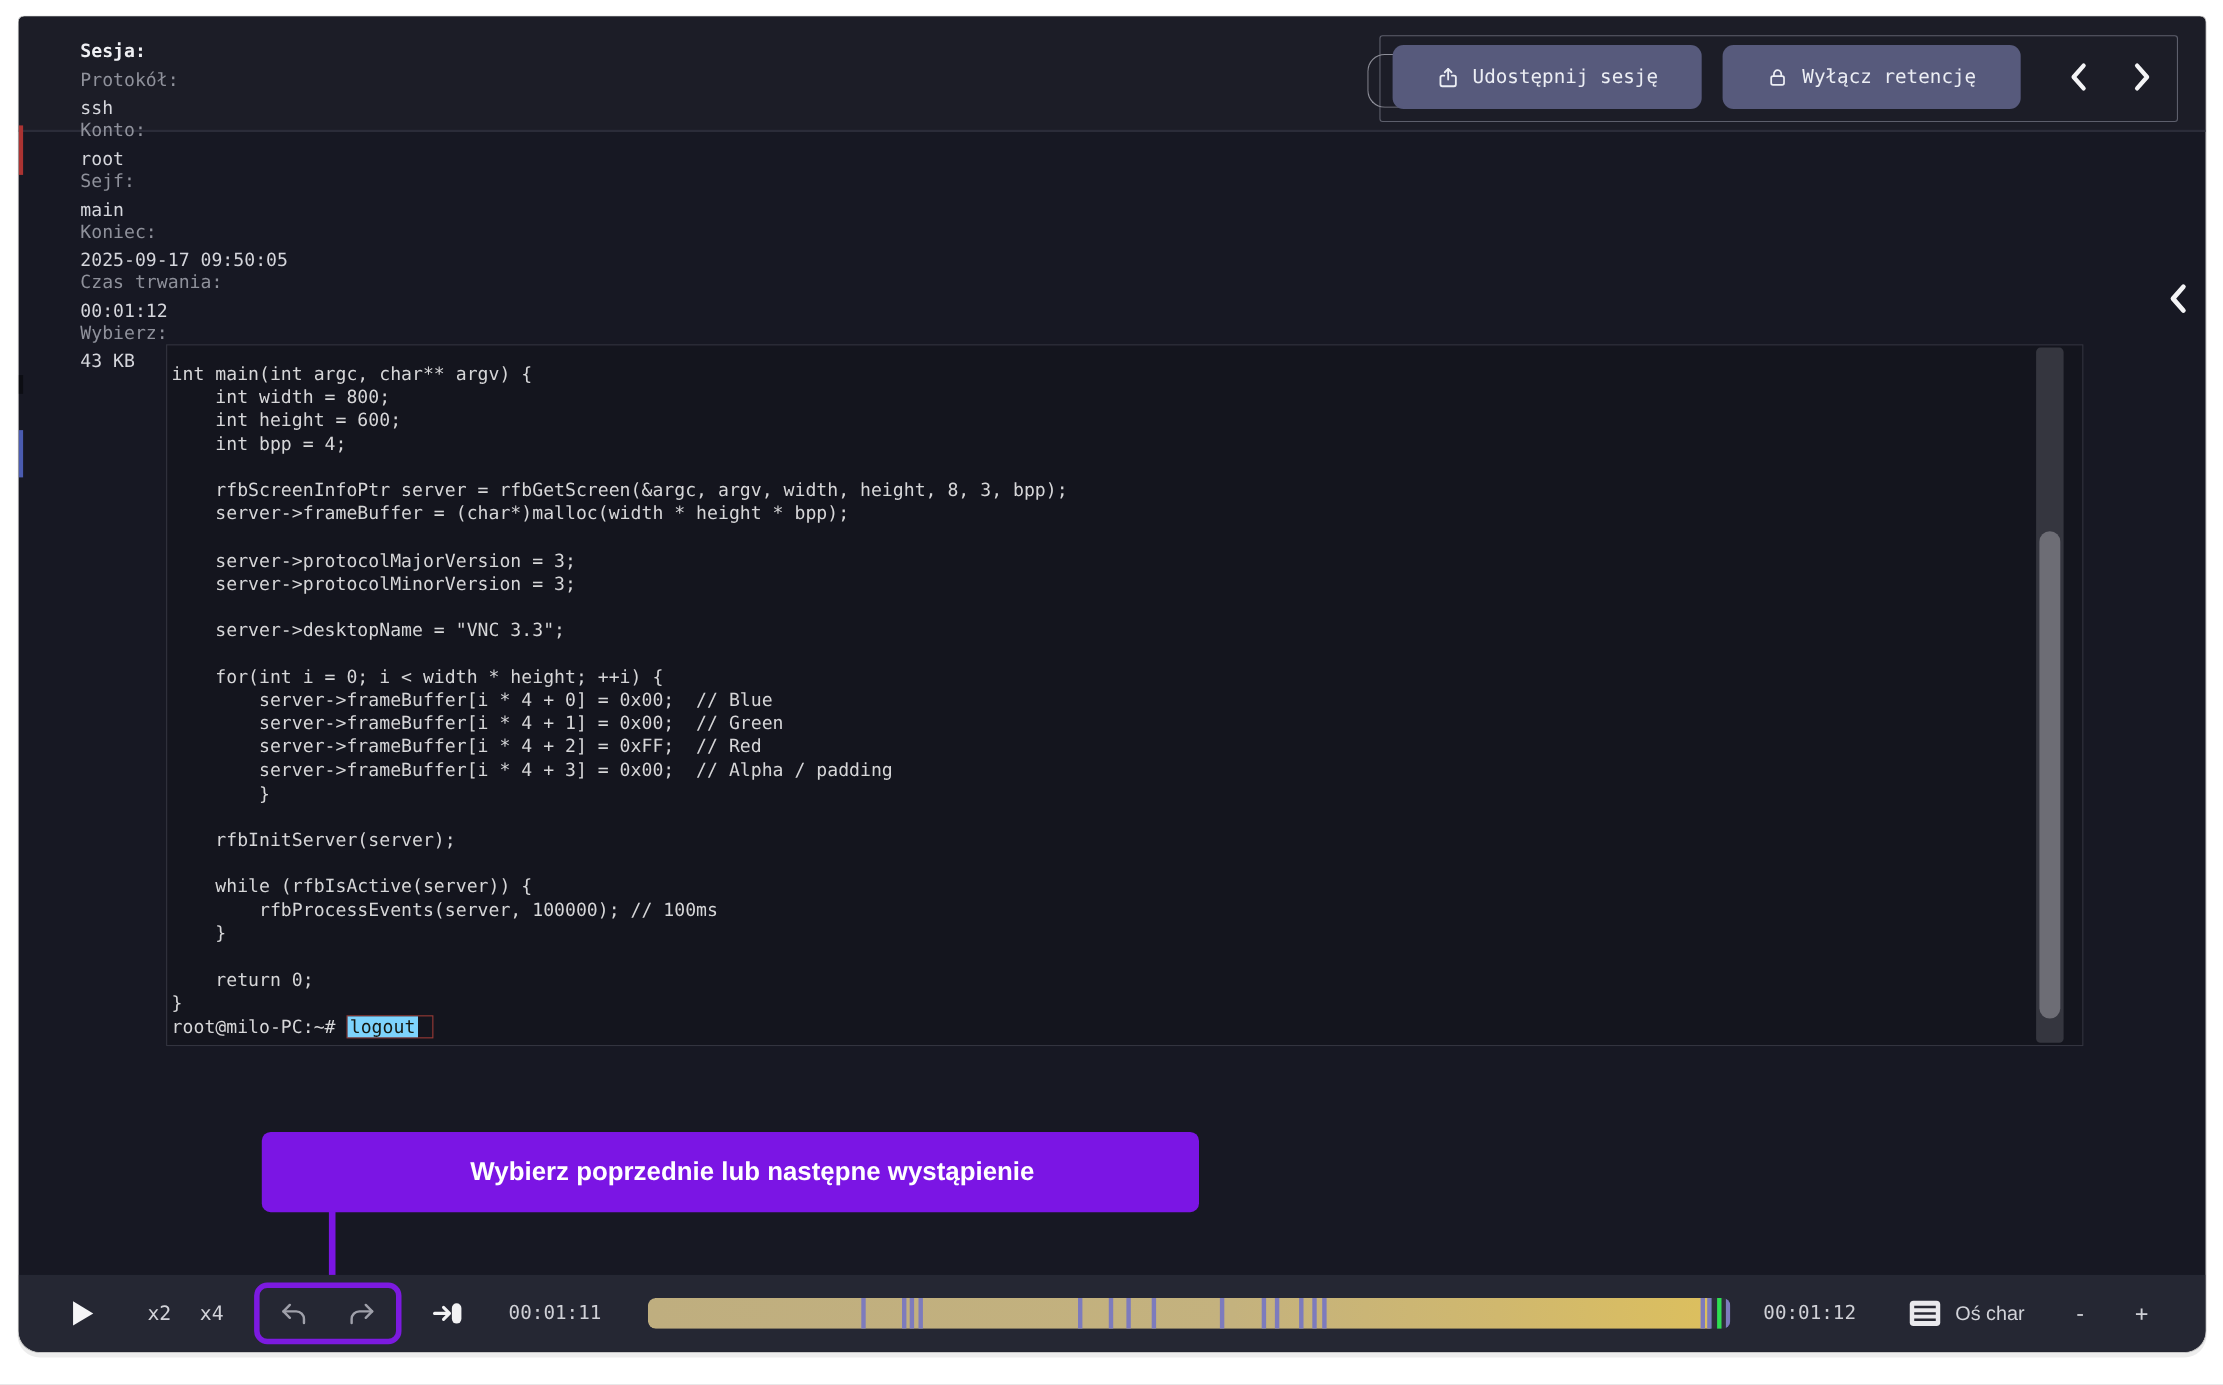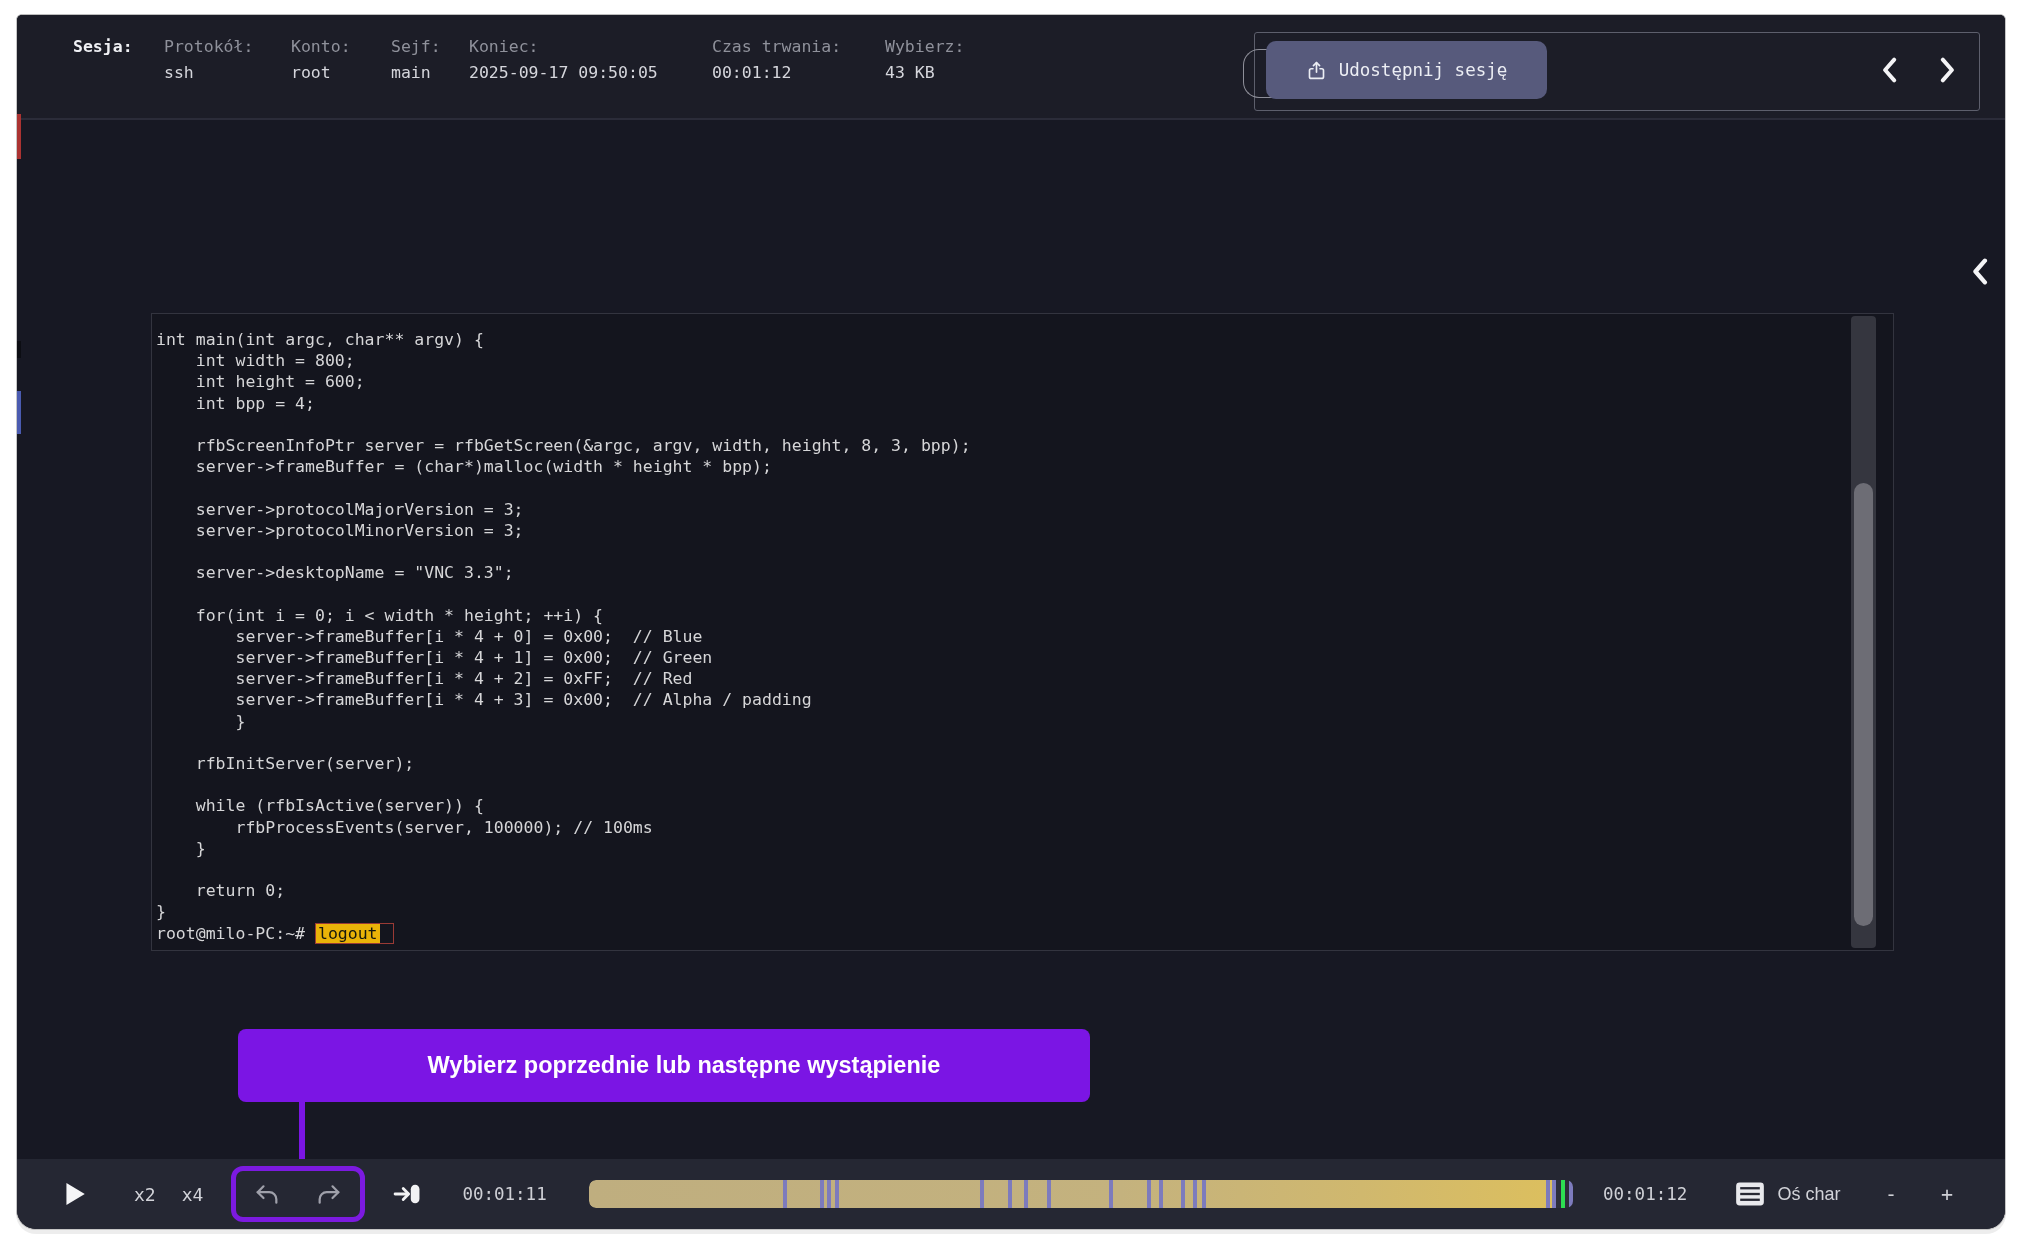--- a/index.html
+++ b/index.html
@@ -4,21 +4,21 @@
 <style>
   html,body{margin:0;padding:0;}
   body{width:2021px;height:1259px;background:#ffffff;position:relative;overflow:hidden;
        font-family:"DejaVu Sans Mono",monospace;}
   .window{position:absolute;left:16px;top:14px;width:1988px;height:1214px;background:#171823;
           border:1px solid #c6c6c6;border-top-color:#bdbdbd;border-radius:6px 6px 20px 20px;
           overflow:hidden;box-shadow:0 4px 0 rgba(0,0,0,.07);}
   
   .topbar{position:absolute;left:0;top:0;width:100%;height:105px;background:#1c1d27;
           border-bottom:2px solid #2b2c39;box-sizing:border-box;}
-  .meta-row{position:absolute;left:56px;top:22px;display:flex;align-items:flex-start;}
+  .meta-row{position:absolute;left:56px;top:22px;display:flex;align-items:flex-start;flex-direction:column;}
   .meta-field{display:flex;flex-direction:column;}
   .meta-label{font-size:16.5px;color:#8f919b;line-height:20px;white-space:pre;}
   .meta-value{font-size:16.5px;color:#d5d6dc;line-height:20px;margin-top:6px;white-space:pre;}
   .meta-field.session .meta-label{color:#eff0f4;font-weight:bold;}
   .w-sesja{width:91px}.w-protokol{width:127px}.w-konto{width:100px}.w-sejf{width:78px}
   .w-start{width:244px}.w-koniec{width:243px}.w-czas{width:173px}
   .button-group-outline{position:absolute;left:1237px;top:17px;width:724px;height:77px;
           border:1px solid #5d5f6c;border-radius:3px;}
   .clipped-pill{position:absolute;left:1226px;top:34px;width:34px;height:47px;
           border:1px solid #8e8f99;border-right:none;border-radius:16px 0 0 16px;}
@@ -39,21 +39,21 @@
   .collapse-btn{position:absolute;left:1944px;top:238px;width:36px;height:36px;background:transparent;
           border:none;display:flex;align-items:center;justify-content:center;cursor:pointer;}
   
   .terminal{position:absolute;left:134px;top:298px;width:1743px;height:638px;background:#14151e;
           border:1px solid #33343f;box-sizing:border-box;}
   .term-code{margin:0;padding:15px 6px 0 4px;font-family:"DejaVu Sans Mono",monospace;
           font-size:16.5px;line-height:21.2px;color:#d6d6d8;white-space:pre;}
   .prompt-line{padding:0 6px 0 4px;font-family:"DejaVu Sans Mono",monospace;font-size:16.5px;
           line-height:21.2px;color:#d6d6d8;white-space:pre;display:flex;align-items:center;}
   .match-box{display:inline-block;border:1px solid #9a3a35;padding:0 13px 0 0;line-height:19px;}
-  .match-hl{background:#eab308;color:#15170f;padding:0 2px;}
+  .match-hl{background:#7dd3fc;color:#15170f;padding:0 2px;}
   .term-scrollbar{position:absolute;right:17px;top:2px;bottom:2px;width:25px;background:#35363f;
           border-radius:4px;}
   .term-thumb{position:absolute;left:3px;right:3px;top:26.5%;height:70%;background:#6d6d75;
           border-radius:10px;cursor:pointer;}
   
   .tooltip{position:absolute;left:221px;top:1014px;width:812px;height:73px;background:#7b15e4;
           border-radius:8px;display:flex;align-items:center;justify-content:center;padding-left:40px;}
   .tooltip-text{font-family:"Liberation Sans",sans-serif;font-weight:bold;font-size:23.5px;color:#ffffff;}
   .tooltip-connector{position:absolute;left:282px;top:1086px;width:6px;height:66px;background:#7b15e4;}
   
@@ -127,20 +127,29 @@
       <span>
         <svg width="21" height="21" viewBox="0 0 24 24" fill="none" stroke="#eceef4" stroke-width="1.9" stroke-linecap="round" stroke-linejoin="round">
           <path d="M12 14 V3"></path>
             <path d="M8.5 6.5 12 3 l3.5 3.5"></path>
           <path d="M8 10 H6 a2 2 0 0 0 -2 2 v7 a2 2 0 0 0 2 2 h12 a2 2 0 0 0 2 -2 v-7 a2 2 0 0 0 -2 -2 h-2"></path>
         </svg>
       </span>
       <span>Udostępnij sesję</span>
     </button>
 
+    <button class="top-btn btn-retention">
+      <span>
+        <svg width="20" height="21" viewBox="0 0 24 24" fill="none" stroke="#eceef4" stroke-width="1.9" stroke-linecap="round" stroke-linejoin="round">
+          <rect x="5" y="10.5" width="14" height="9.5" rx="2"></rect>
+          <path d="M8 10.5 V8 a4 4 0 0 1 8 0 v2.5"></path>
+        </svg>
+      </span>
+      <span>Wyłącz retencję</span>
+    </button>
 
     <button class="nav-chevron nav-prev">
       <span>
         <svg width="16" height="26" viewBox="0 0 12 20" fill="none" stroke="#f4f4f6" stroke-width="3" stroke-linecap="round" stroke-linejoin="round">
             <path d="M10 2 3 10 l7 8"></path>
           </svg>
       </span>
     </button>
     <button class="nav-chevron nav-next">
       <span>

